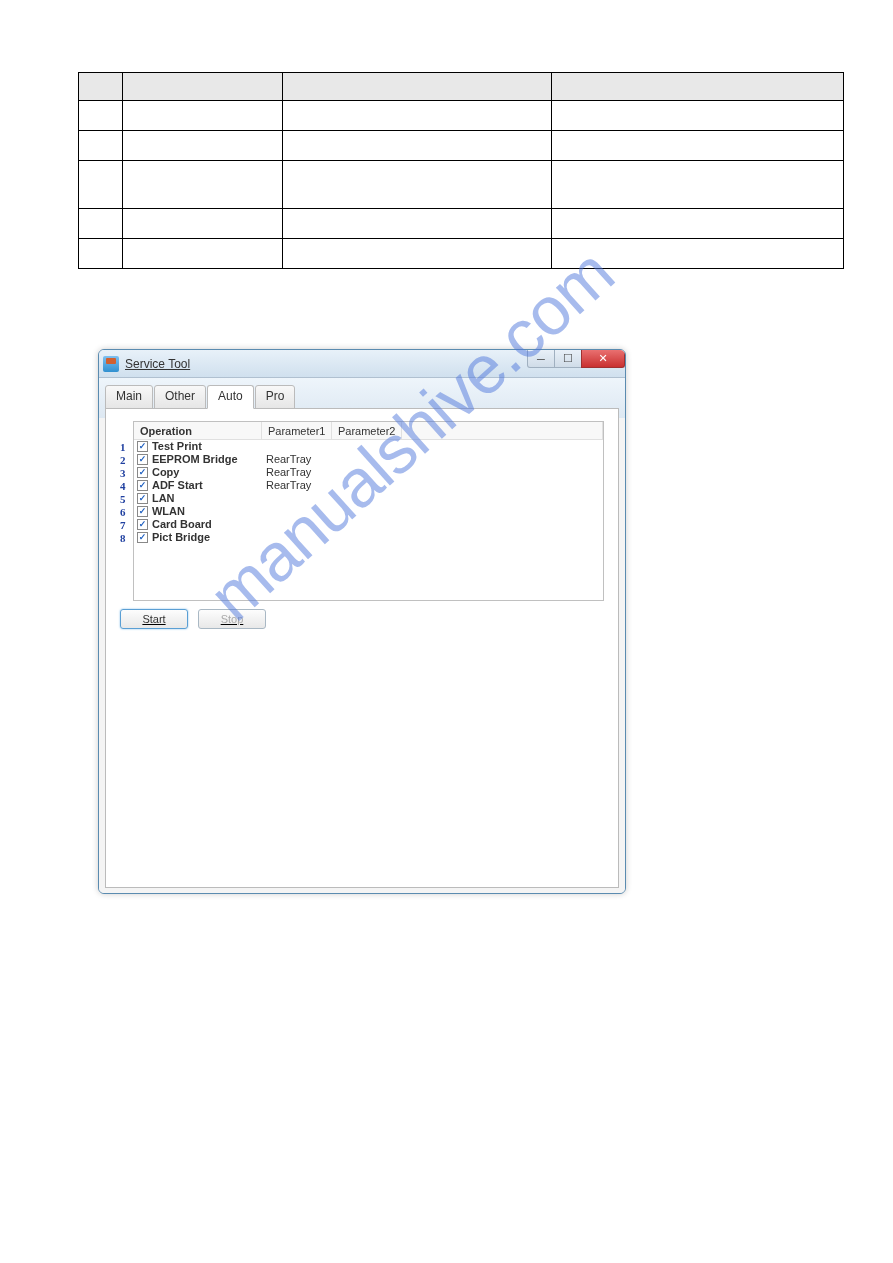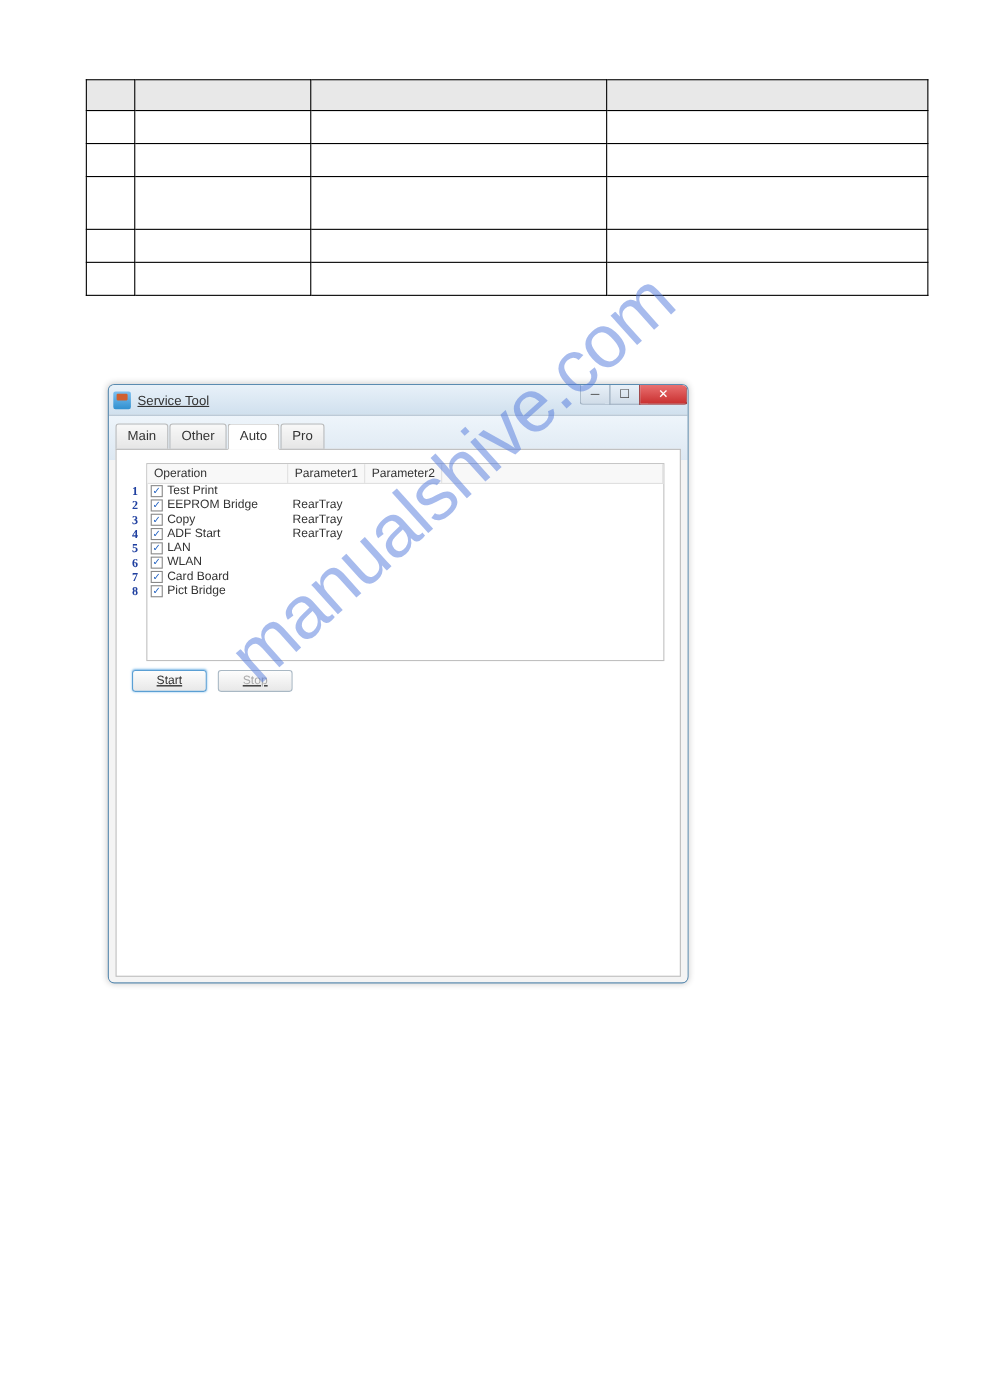--- a/index.html
+++ b/index.html
@@ -181,21 +181,21 @@
       border-bottom: 1px solid #e0e0e0;
     }
     .list-header > div {
       border-right: 1px solid #e0e0e0;
       padding-left: 6px;
     }
     .list-row {
       height: 13px;
       line-height: 13px;
     }
-    .col-op { width: 128px; display: flex; align-items: center; padding-left: 3px; }
+    .col-op { width: 128px; display: flex; align-items: center; padding-left: 3px; font-weight: bold; }
     .col-p1 { width: 70px; padding-left: 4px; }
     .col-p2 { width: 70px; padding-left: 4px; }
     .col-rest { flex: 1; }
     .list-header .col-op { padding-left: 6px; }
 
     .chk {
       width: 11px;
       height: 11px;
       border: 1px solid #888;
       background: #fff;

